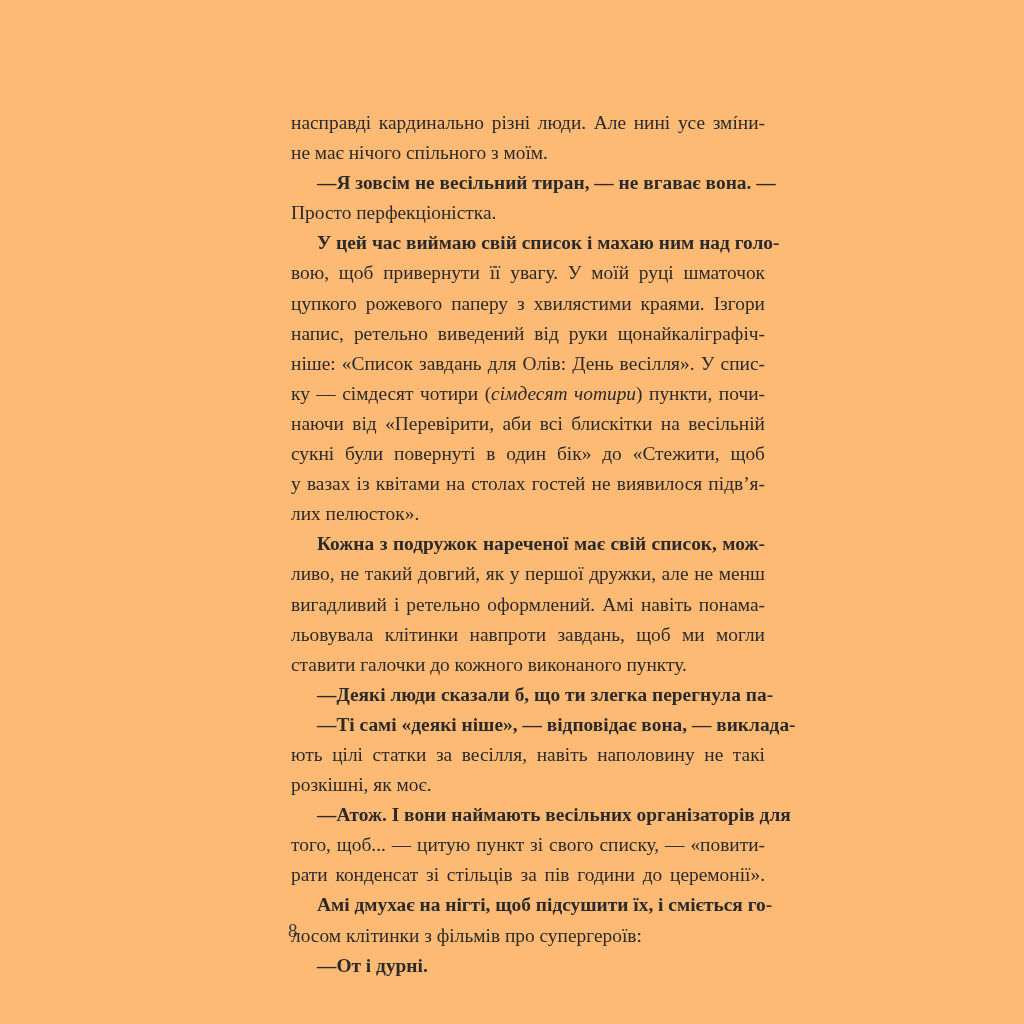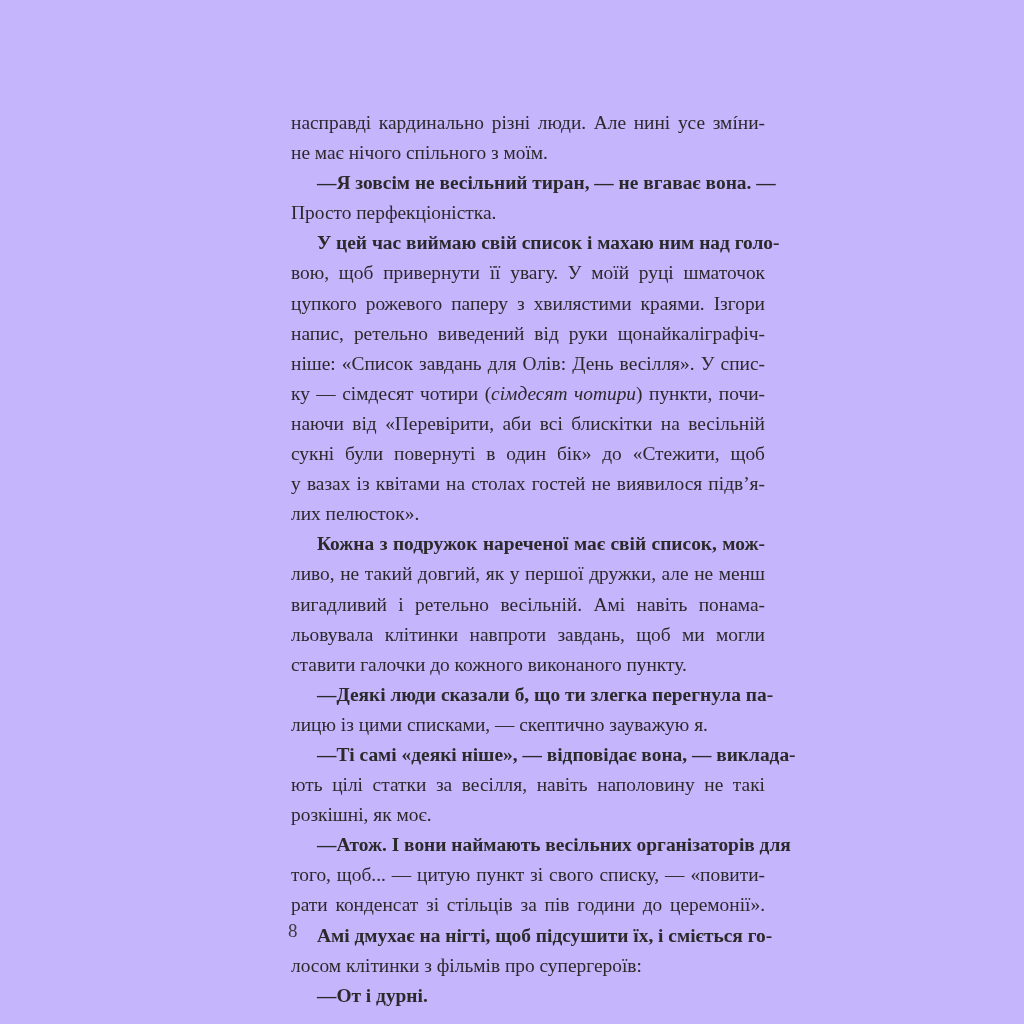--- a/index.html
+++ b/index.html
@@ -7,21 +7,21 @@
     padding: 0;
     width: 1024px;
     height: 1024px;
     background: #ffffff;
     overflow: hidden;
   }
   .page {
     position: relative;
     width: 1024px;
     height: 1024px;
-    background: #c4b5fd;
+    background: #fdba74;
   }
   .text-block {
     position: absolute;
     left: 291px;
     top: 108px;
     width: 474px;
     font-family: "Liberation Serif", "DejaVu Serif", serif;
     font-size: 19.4px;
     line-height: 30.1px;
     color: #2a2a2a;
@@ -66,25 +66,24 @@
       <span class="line">цупкого рожевого паперу з хвилястими краями. Ізгори</span>
       <span class="line">напис, ретельно виведений від руки щонайкаліграфіч-</span>
       <span class="line">ніше: «Список завдань для Олів: День весілля». У спис-</span>
       <span class="line"><span>ку — сімдесят чотири (</span><em>сімдесят чотири</em><span>) пункти, почи-</span></span>
       <span class="line">наючи від «Перевірити, аби всі блискітки на весільній</span>
       <span class="line">сукні були повернуті в один бік» до «Стежити, щоб</span>
       <span class="line">у вазах із квітами на столах гостей не виявилося підв’я-</span>
       <span class="line last">лих пелюсток».</span>
       <span class="line indent">Кожна з подружок нареченої має свій список, мож-</span>
       <span class="line">ливо, не такий довгий, як у першої дружки, але не менш</span>
-      <span class="line">вигадливий і ретельно весільній. Амі навіть понама-</span>
+      <span class="line">вигадливий і ретельно оформлений. Амі навіть понама-</span>
       <span class="line">льовувала клітинки навпроти завдань, щоб ми могли</span>
       <span class="line last">ставити галочки до кожного виконаного пункту.</span>
       <span class="line indent">—Деякі люди сказали б, що ти злегка перегнула па-</span>
-      <span class="line last">лицю із цими списками, — скептично зауважую я.</span>
       <span class="line indent">—Ті самі «деякі ніше», — відповідає вона, — виклада-</span>
       <span class="line">ють цілі статки за весілля, навіть наполовину не такі</span>
       <span class="line last">розкішні, як моє.</span>
       <span class="line indent">—Атож. І вони наймають весільних організаторів для</span>
       <span class="line">того, щоб... — цитую пункт зі свого списку, — «повити-</span>
       <span class="line">рати конденсат зі стільців за пів години до церемонії».</span>
       <span class="line indent">Амі дмухає на нігті, щоб підсушити їх, і сміється го-</span>
       <span class="line last">лосом клітинки з фільмів про супергероїв:</span>
       <span class="line indent last">—От і дурні.</span>
     </div>

